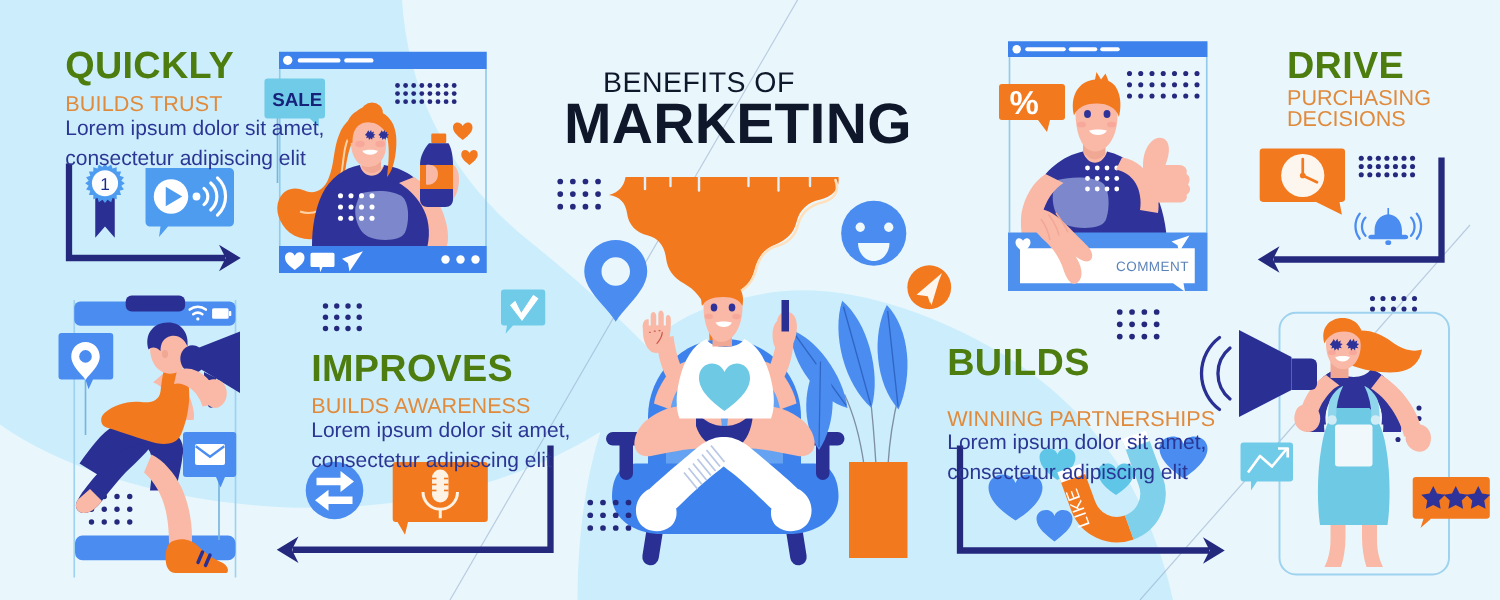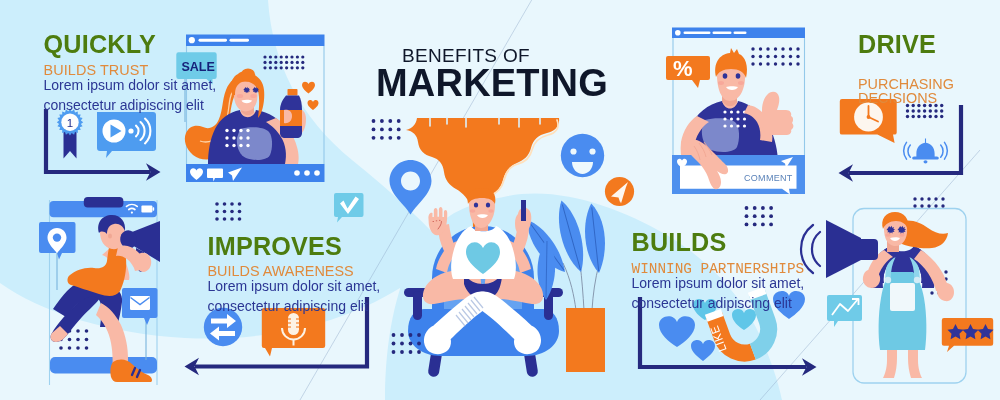--- a/index.html
+++ b/index.html
@@ -713,30 +713,30 @@
 
   <div class="tblk" style="left:43.5px;top:32px;">
     <div class="h1" style="font-size:25.2px;letter-spacing:0.2px;">QUICKLY</div>
     <div class="h2" style="font-size:14.4px;font-weight:400;margin-top:6px;letter-spacing:0.1px;">BUILDS TRUST</div>
     <div class="bd" style="margin-top:-3px;">Lorem ipsum dolor sit amet,</div>
     <div class="bd">consectetur adipiscing elit</div>
   </div>
 
   <div class="tblk" style="left:858px;top:32px;">
     <div class="h1" style="font-size:25.2px;letter-spacing:0.2px;">DRIVE</div>
-    <div class="h2" style="font-size:14.4px;font-weight:400;margin-top:20px;text-align:right;">PURCHASING</div>
+    <div class="h2" style="font-size:14.4px;font-weight:400;margin-top:2px;text-align:right;">PURCHASING</div>
     <div class="h2" style="font-size:14.4px;font-weight:400;margin-top:-1px;">DECISIONS</div>
   </div>
 
   <div class="tblk" style="left:207.5px;top:234px;">
     <div class="h1" style="font-size:25.2px;letter-spacing:0.2px;">IMPROVES</div>
     <div class="h2" style="font-size:14.4px;font-weight:400;margin-top:5px;">BUILDS AWARENESS</div>
     <div class="bd" style="margin-top:-3px;">Lorem ipsum dolor sit amet,</div>
     <div class="bd">consectetur adipiscing elit</div>
   </div>
 
   <div class="tblk" style="left:631.5px;top:229.5px;">
     <div class="h1" style="font-size:25.2px;letter-spacing:0.2px;">BUILDS</div>
-    <div class="h2" style="font-size:14.4px;font-weight:400;margin-top:7px;font-family:Liberation Mono, monospace;">WINNING PARTNERSHIPS</div>
+    <div class="h2" style="font-size:14.4px;font-weight:400;margin-top:18px;">WINNING PARTNERSHIPS</div>
     <div class="bd" style="margin-top:-3px;">Lorem ipsum dolor sit amet,</div>
     <div class="bd">consectetur adipiscing elit</div>
   </div>
 </div>
 
 </body></html>

